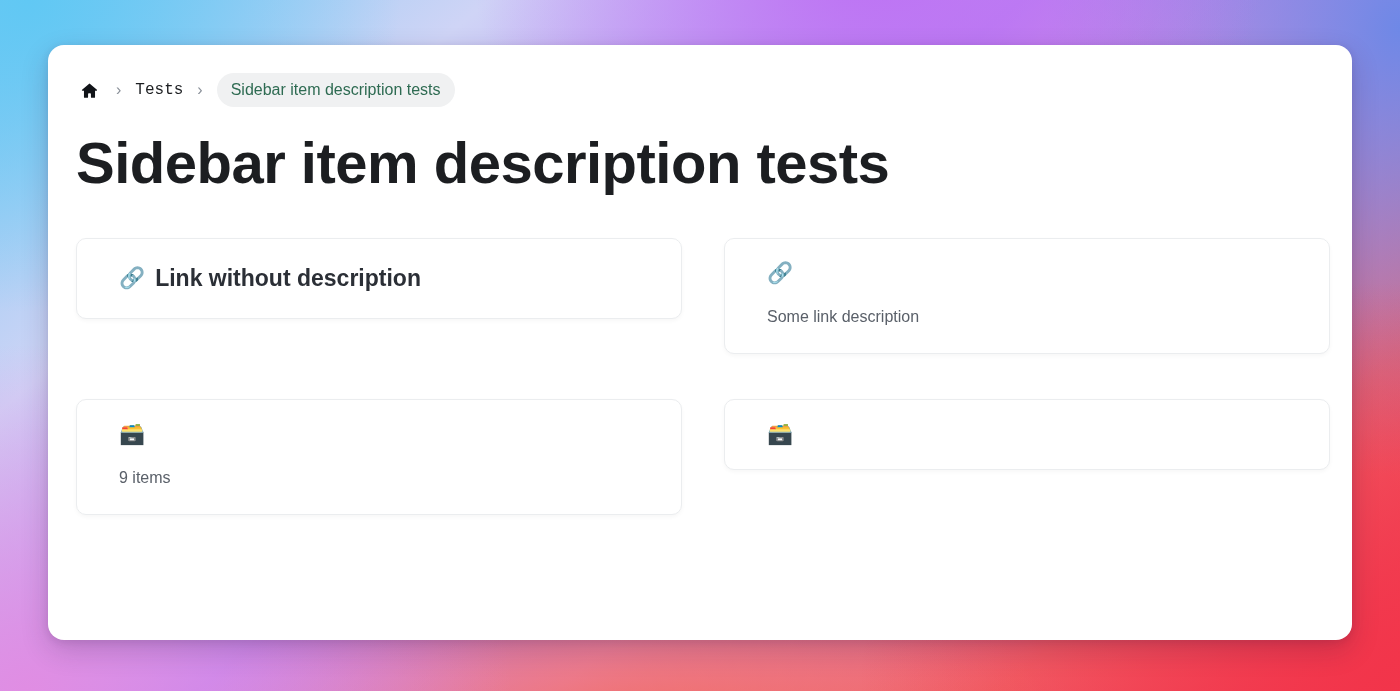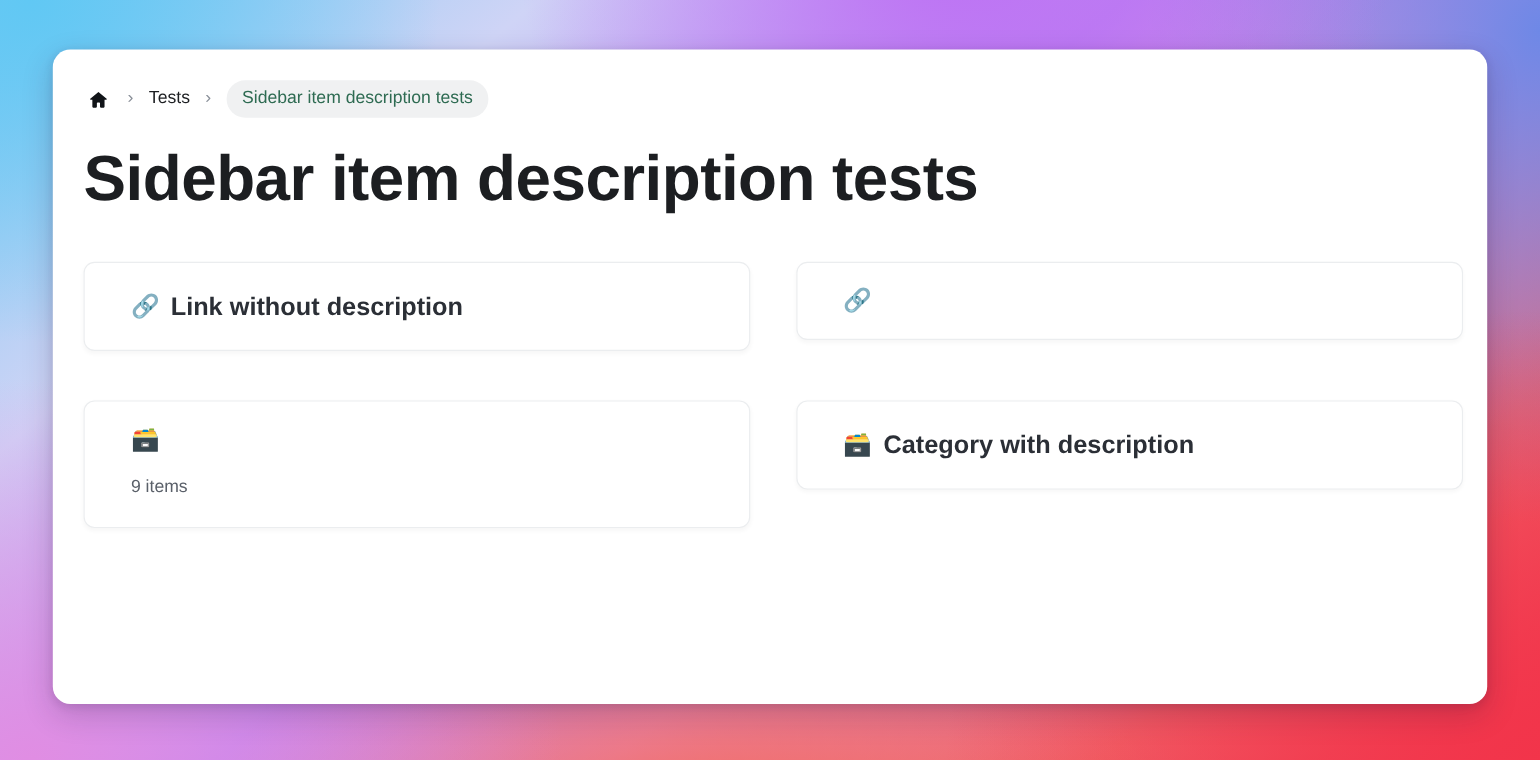--- a/index.html
+++ b/index.html
@@ -72,20 +72,21 @@
     line-height: 1;
     padding: 0 14px;
     user-select: none;
   }
   .crumb-link {
     color: #1c1e21;
     font-size: 16px;
     line-height: 1;
     text-decoration: none;
     white-space: nowrap;
+    font-family: Liberation Mono, monospace;
   }
   .crumb-current {
     display: inline-flex;
     align-items: center;
     background: #f0f1f2;
     color: #2e6b52;
     font-size: 16px;
     line-height: 1;
     border-radius: 999px;
     padding: 9px 14px;
@@ -172,31 +173,31 @@
         <div class="card-title">
           <span class="card-emoji">🔗</span>
           <span>Link without description</span>
         </div>
       </a>
 
       <a class="card" href="#">
         <div class="card-title">
           <span class="card-emoji">🔗</span>
         </div>
+        <div class="card-desc">Some link description</div>
       </a>
 
       <a class="card" href="#">
         <div class="card-title">
           <span class="card-emoji">🗃️</span>
         </div>
         <div class="card-desc">9 items</div>
       </a>
 
       <a class="card" href="#">
         <div class="card-title">
           <span class="card-emoji">🗃️</span>
-          <span>Category with description</span>
         </div>
       </a>
 
     </div>
   </div>
 </div>
 
 </body></html>

